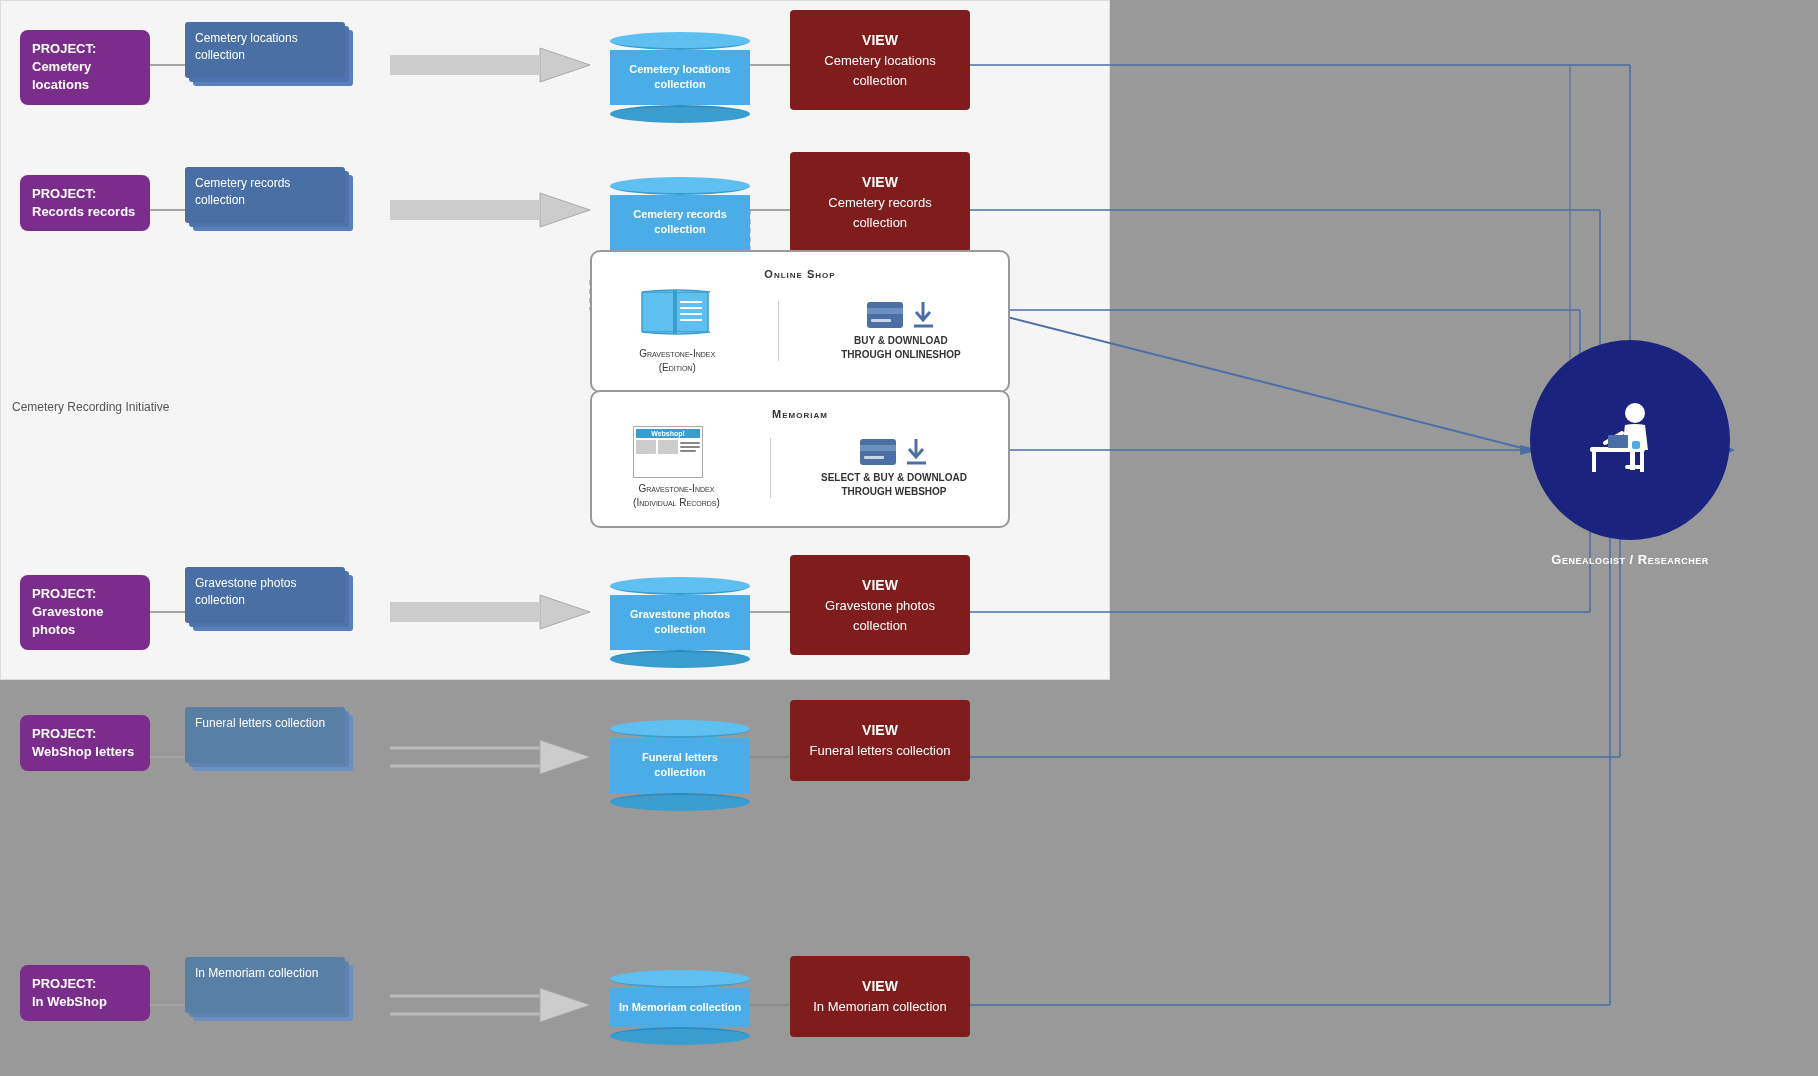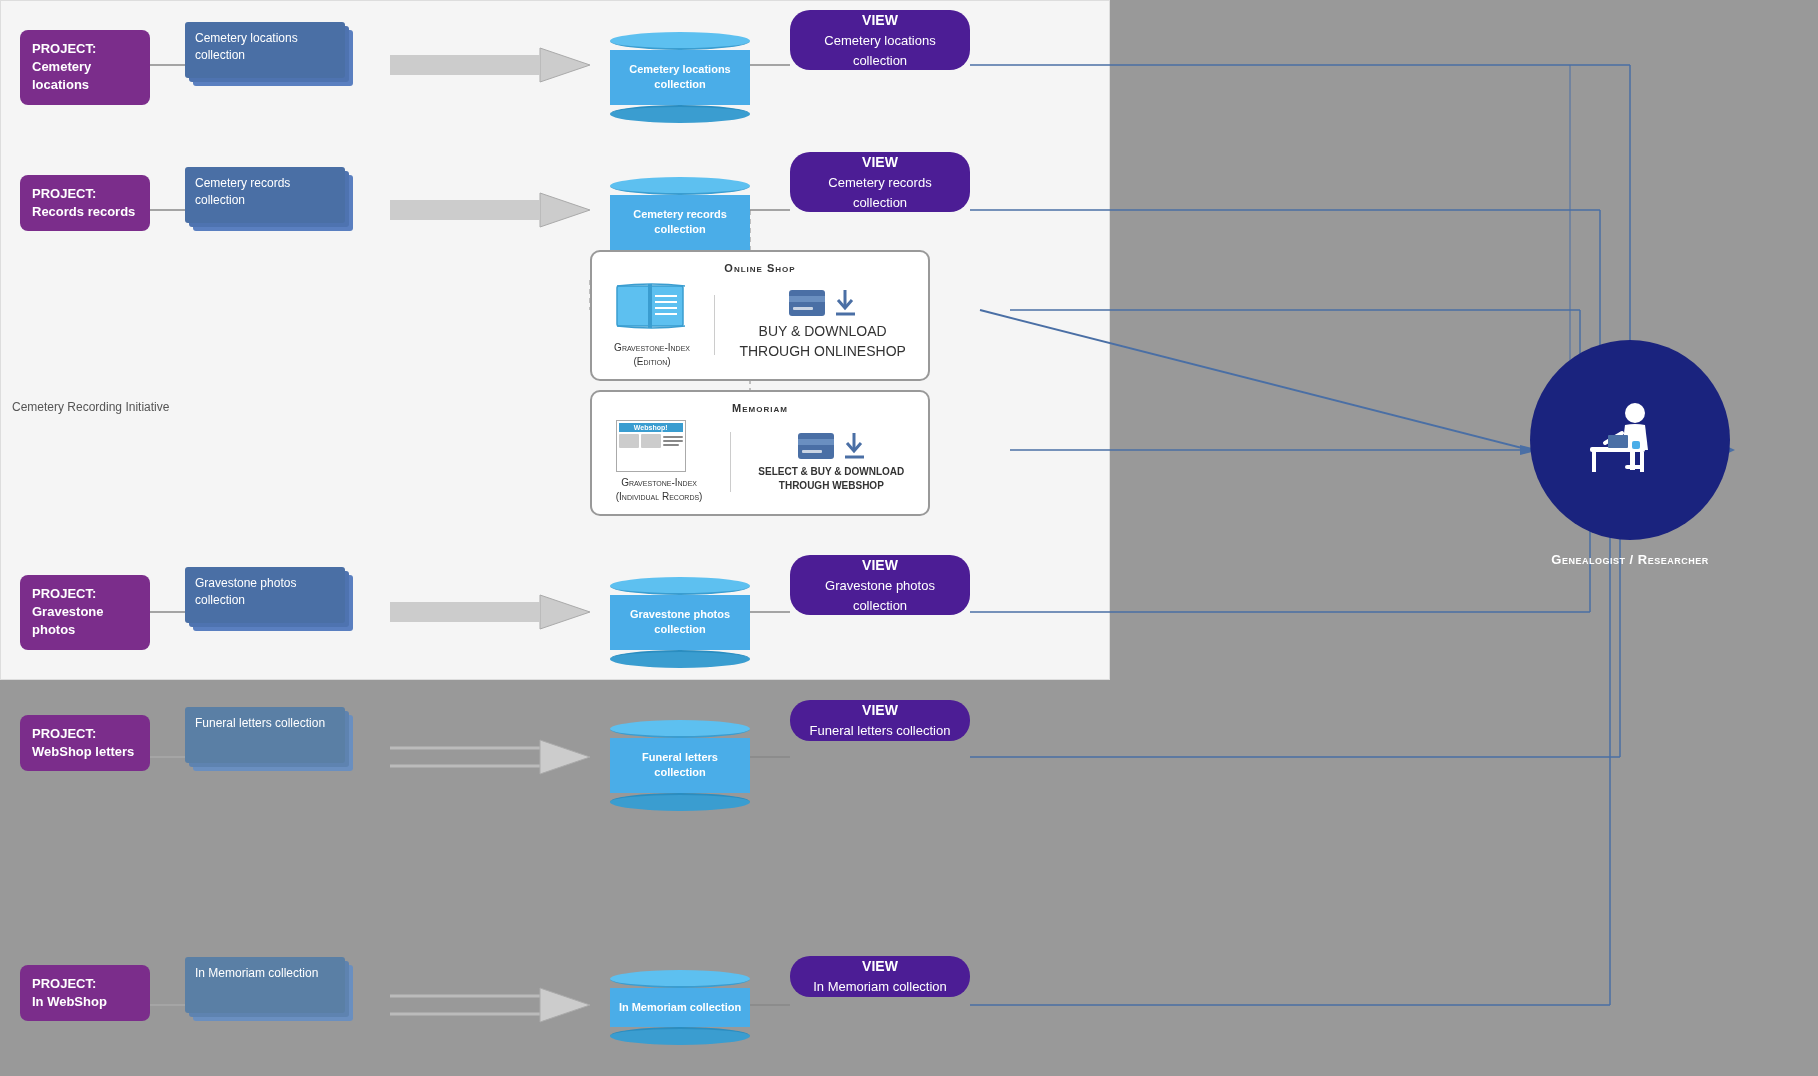--- a/index.html
+++ b/index.html
@@ -67,43 +67,43 @@
       width: 160px;
       line-height: 1.4;
     }
     .collection-stack .card:nth-child(1) { top: 8px; left: 8px; }
     .collection-stack .card:nth-child(2) { top: 4px; left: 4px; }
     .collection-stack .card:nth-child(3) { top: 0; left: 0; }
 
     
     .view-btn {
       position: absolute;
-      background: #4c1d95;
+      background: #7f1d1d;
       color: white;
-      border-radius: 20px;
-      padding: 0 14px;
+      border-radius: 4px;
+      padding: 20px 14px;
       font-size: 13px;
       text-align: center;
       line-height: 1.5;
       width: 180px;
     }
     .view-btn .view-label {
       font-weight: bold;
       font-size: 14px;
       display: block;
     }
 
     
     .shop-box {
       position: absolute;
       background: white;
       border: 2px solid #999;
       border-radius: 10px;
-      padding: 10px;
-      width: 340px;
+      padding: 16px;
+      width: 420px;
     }
     .shop-box-title {
       text-align: center;
       font-size: 11px;
       color: #333;
       font-variant: small-caps;
       margin-bottom: 6px;
       font-weight: bold;
       letter-spacing: 1px;
     }
@@ -415,21 +415,21 @@
           <rect x="2" y="8" width="36" height="6" fill="#6A8FC0"></rect>
           <rect x="6" y="19" width="20" height="3" rx="1" fill="white" opacity="0.7"></rect>
         </svg>
 
         <svg width="25" height="30" viewBox="0 0 25 30">
           <line x1="12" y1="2" x2="12" y2="18" stroke="#4A6FA5" stroke-width="3"></line>
           <polyline points="5,12 12,20 19,12" fill="none" stroke="#4A6FA5" stroke-width="3"></polyline>
           <line x1="3" y1="26" x2="22" y2="26" stroke="#4A6FA5" stroke-width="3"></line>
         </svg>
       </div>
-      <div class="shop-item-label" style="font-size:14px; line-height:1.4; margin-top:4px; font-weight:normal; text-transform:uppercase; font-variant:normal;">
+      <div class="shop-item-label" style="font-size:10px; line-height:1.4; margin-top:4px; font-weight:bold; text-transform:uppercase; font-variant:normal;">
         Buy &amp; Download<br>through OnlineShop
       </div>
     </div>
   </div>
 </div>
 
 <div class="shop-box" style="top:390px; left:590px;">
   <div class="shop-box-title">Memoriam</div>
   <div class="shop-box-content">
 

